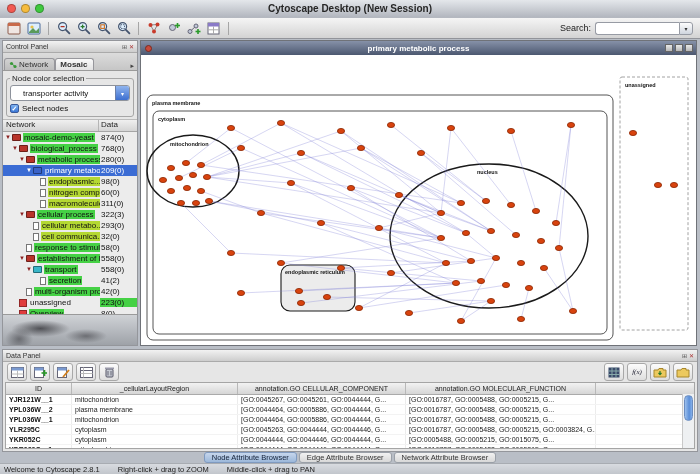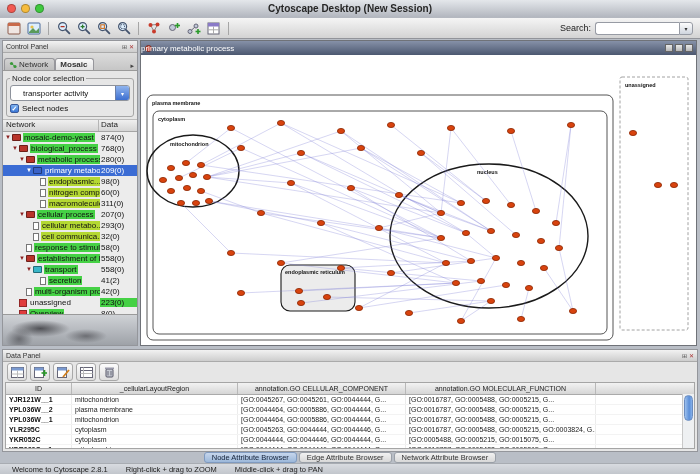--- a/index.html
+++ b/index.html
@@ -66,21 +66,21 @@
     background:
       radial-gradient(ellipse 42px 12px at 28% 45%, rgba(35,35,40,.7), rgba(35,35,40,0) 70%),
       radial-gradient(ellipse 30px 10px at 62% 70%, rgba(55,55,60,.55), rgba(55,55,60,0) 70%),
       radial-gradient(ellipse 20px 16px at 12% 80%, rgba(45,45,50,.5), rgba(45,45,50,0) 70%),
       linear-gradient(#cfd2d6,#9ea2a8);}
   
   .netframe{position:absolute;top:40px;left:140px;width:557px;height:306px;box-sizing:border-box;
     border:1px solid #6f7278;background:#fff;}
   .nettitle{height:14px;background:linear-gradient(#8691a8,#4c5870);display:flex;align-items:center;position:relative;}
   .netdot{width:7px;height:7px;border-radius:50%;background:#c84a3a;border:1px solid #7a2a20;margin-left:4px;box-sizing:border-box;}
-  .nettext{position:absolute;left:0;right:0;font-size:8px;font-weight:normal;color:#fff;}
+  .nettext{position:absolute;left:0;right:0;text-align:center;font-size:8px;font-weight:bold;color:#fff;}
   .netbtns{margin-left:auto;display:flex;gap:2px;padding-right:3px;position:relative;}
   .netbtn{width:8px;height:8px;background:linear-gradient(#e8e8e8,#b8b8b8);border:1px solid #666;box-sizing:border-box;}
   .netcanvas{position:absolute;top:14px;left:0;right:0;bottom:0;background:#fff;}
   .netcanvas svg{position:absolute;inset:0;width:100%;height:100%;}
   
   .dpanel{position:absolute;top:349px;left:2px;width:696px;height:103px;box-sizing:border-box;
     background:#e6e6e6;border:1px solid #94969b;display:flex;flex-direction:column;}
   .dphead{height:11px;flex:none;background:linear-gradient(#f2f2f2,#cdcdcd);border-bottom:1px solid #aaa;
     display:flex;align-items:center;font-size:7px;color:#333;padding:0 3px;}
   .dptools{height:20px;flex:none;display:flex;align-items:center;gap:3px;padding:0 4px;}
@@ -98,21 +98,21 @@
   .dtd.bold{font-weight:bold;color:#111;}
   .dscroll{position:absolute;top:11px;right:0;bottom:0;width:11px;background:#eef0f2;border-left:1px solid #c8c8c8;}
   .dthumb{position:absolute;top:1px;left:1px;right:1px;height:26px;border-radius:5px;
     background:linear-gradient(90deg,#9cc0ee,#5a8ed8 60%,#86b0e8);border:1px solid #6a8cc0;box-sizing:border-box;}
   
   .btabs{position:absolute;top:452px;left:0;width:700px;height:11px;display:flex;justify-content:center;gap:2px;}
   .btab{font-size:7.5px;line-height:9px;padding:0 7px;border:1px solid #9aa0a8;border-radius:3px;
     background:linear-gradient(#f2f2f2,#d8d8d8);color:#333;}
   .btab.sel{background:linear-gradient(#c6d6ec,#9cb8da);border-color:#7f9ac0;color:#14223a;text-align:right;}
   .statusbar{position:absolute;top:463px;left:0;width:700px;height:11px;box-sizing:border-box;
-    display:flex;align-items:center;gap:18px;padding-left:12px;font-size:7.5px;color:#222;
+    display:flex;align-items:center;gap:18px;padding-left:4px;font-size:7.5px;color:#222;
     background:linear-gradient(#d8dbe0,#c2c6cc);border-top:1px solid #a8acb2;}
 </style>
 </head>
 <body>
 
 <div class="titlebar">
   <div class="lights">
     <span class="light l-red"></span>
     <span class="light l-yellow"></span>
     <span class="light l-green"></span>
@@ -294,21 +294,21 @@
         <span class="tarrow"></span>
         <span class="ticon page"></span>
         <span class="tlabel" style="background: rgb(180, 216, 50);">macromolecule...</span>
         <span class="tcount">311(0)</span>
       </div>
       <div class="trow">
         <span class="tind" style="width: 16px;"></span>
         <span class="tarrow">▼</span>
         <span class="ticon folder" style="background: rgb(184, 52, 42);"></span>
         <span class="tlabel" style="background: rgb(69, 209, 69);">cellular process</span>
-        <span class="tcount">207(0)</span>
+        <span class="tcount">322(3)</span>
       </div>
       <div class="trow">
         <span class="tind" style="width: 23px;"></span>
         <span class="tarrow"></span>
         <span class="ticon page"></span>
         <span class="tlabel" style="background: rgb(180, 216, 50);">cellular metabo...</span>
         <span class="tcount">293(0)</span>
       </div>
       <div class="trow">
         <span class="tind" style="width: 23px;"></span>
@@ -570,20 +570,45 @@
         </svg>
     </span>
     <span class="dbtn">
       <svg width="11" height="12">
           <rect x="2" y="3" width="7" height="8" rx="1" fill="#c8ccd4" stroke="#556"></rect>
           <rect x="1" y="1.5" width="9" height="1.6" fill="#99a"></rect>
           <line x1="4" y1="5" x2="4" y2="9.5" stroke="#667"></line>
           <line x1="7" y1="5" x2="7" y2="9.5" stroke="#667"></line>
         </svg>
     </span>
+    <span class="dright">
+      <span class="dbtn">
+        <svg width="12" height="11">
+            <rect x="0.5" y="0.5" width="11" height="10" fill="#3a4a6a"></rect>
+            <line x1="4" y1="0.5" x2="4" y2="10.5" stroke="#8aa"></line>
+            <line x1="8" y1="0.5" x2="8" y2="10.5" stroke="#8aa"></line>
+            <line x1="0.5" y1="4" x2="11.5" y2="4" stroke="#8aa"></line>
+            <line x1="0.5" y1="7.5" x2="11.5" y2="7.5" stroke="#8aa"></line>
+          </svg>
+      </span>
+      <span class="dbtn">
+          <span class="fx">f(x)</span>
+        </span>
+      <span class="dbtn">
+        <svg width="14" height="11">
+            <path d="M1 3 L5 3 L6 1.5 L10 1.5 L10 3 L13 3 L13 10 L1 10 Z" fill="#ecc95e" stroke="#a8872a"></path>
+            <path d="M7 4 L7 7 M5.5 6 L7 7.6 L8.5 6" stroke="#2a7a2a" stroke-width="1.2" fill="none"></path>
+          </svg>
+      </span>
+      <span class="dbtn">
+        <svg width="14" height="11">
+            <path d="M1 3 L5 3 L6 1.5 L10 1.5 L10 3 L13 3 L13 10 L1 10 Z" fill="#ecc95e" stroke="#a8872a"></path>
+          </svg>
+      </span>
+    </span>
   </div>
   <div class="dtable">
     <div class="dthead">
         <div class="dth" style="width: 66px;">ID</div>
         <div class="dth" style="width: 166px;">_cellularLayoutRegion</div>
         <div class="dth" style="width: 168px;">annotation.GO CELLULAR_COMPONENT</div>
         <div class="dth" style="width: 190px;">annotation.GO MOLECULAR_FUNCTION</div>
       </div>
     <div class="dtbody">
         <div class="dtr">

